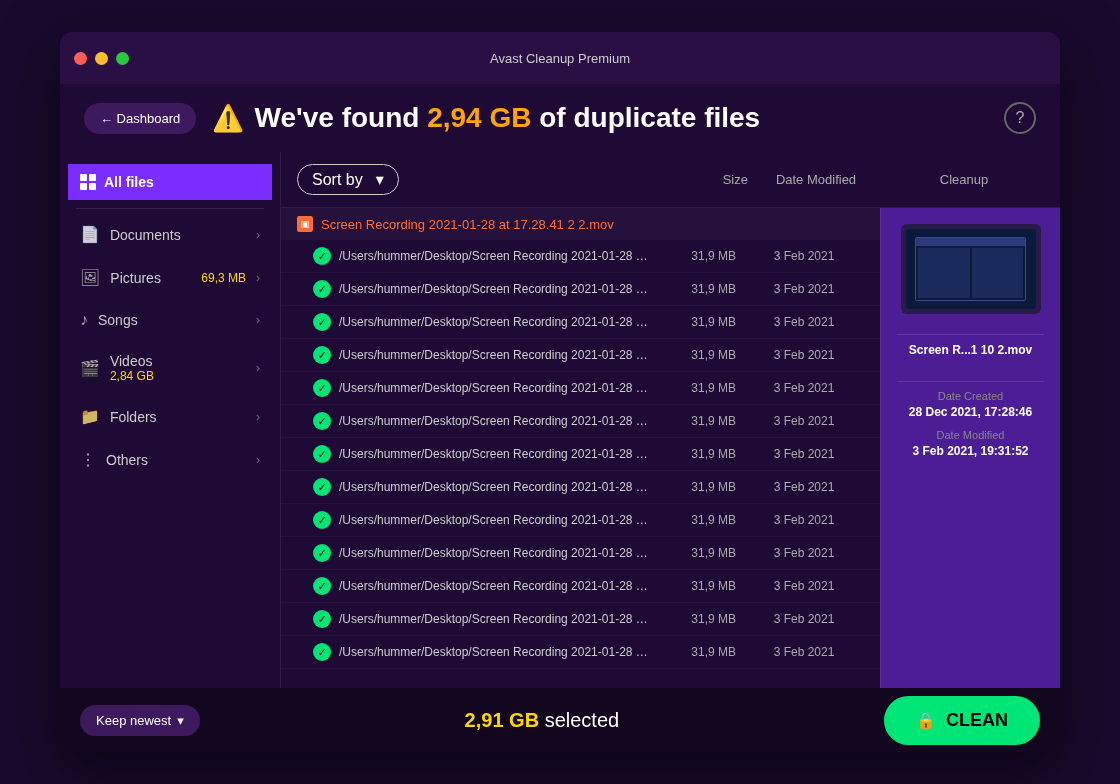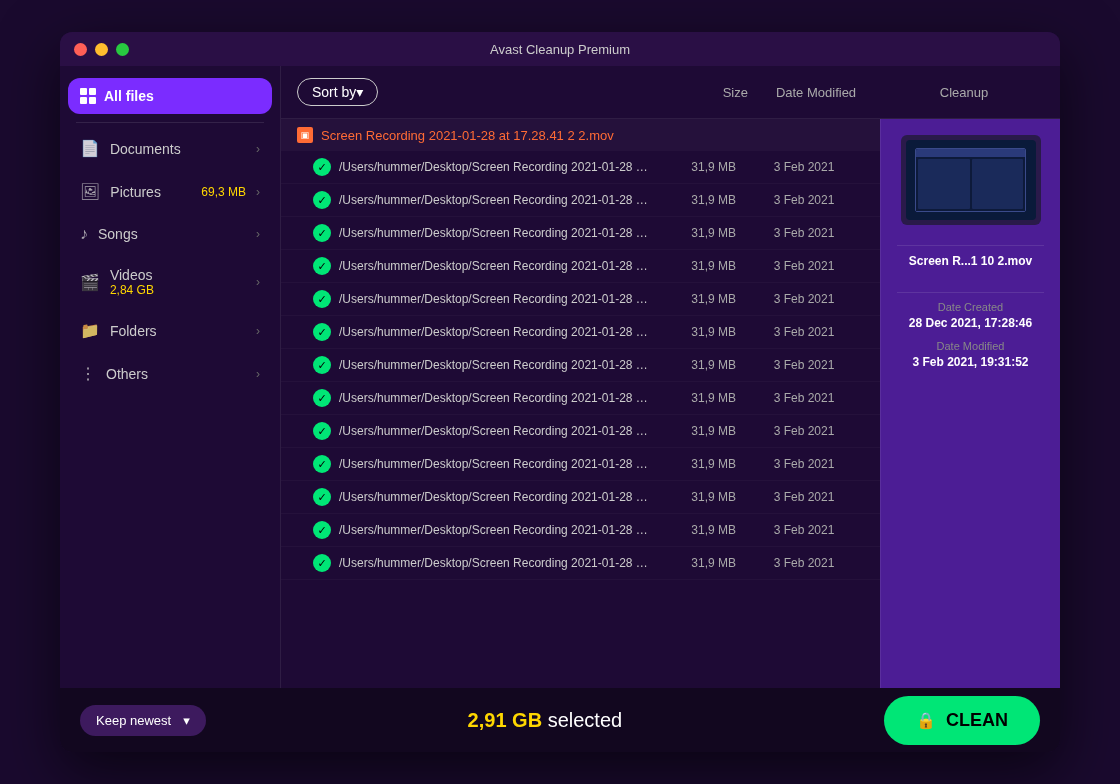--- a/index.html
+++ b/index.html
@@ -17,21 +17,21 @@
       background: #1e0a35;
       border-radius: 12px;
       overflow: hidden;
       display: flex;
       flex-direction: column;
       box-shadow: 0 20px 60px rgba(0,0,0,0.6);
     }
     
     .titlebar {
       background: #2a0f45;
-      height: 34px;
+      height: 52px;
       display: flex;
       align-items: center;
       justify-content: center;
       position: relative;
       flex-shrink: 0;
     }
     .titlebar-buttons {
       position: absolute;
       left: 14px;
       display: flex;
@@ -162,25 +162,25 @@
       padding: 12px 16px;
       border-bottom: 1px solid rgba(255,255,255,0.08);
       flex-shrink: 0;
     }
     .sort-btn {
       background: transparent;
       border: 1.5px solid #ccc;
       border-radius: 20px;
       color: #fff;
       padding: 5px 14px;
-      font-size: 14px;
-      cursor: pointer;
-      display: flex;
-      align-items: center;
-      gap: 0;
+      font-size: 16px;
+      cursor: pointer;
+      display: flex;
+      align-items: center;
+      gap: 13px;
     }
     .col-headers {
       margin-left: auto;
       display: flex;
       gap: 8px;
       color: #aaa;
       font-size: 13px;
     }
     .col-size { width: 80px; text-align: right; }
     .col-date { width: 120px; text-align: center; }
@@ -359,21 +359,21 @@
     .keep-btn {
       background: #3d1a5e;
       color: #fff;
       border: none;
       border-radius: 20px;
       padding: 8px 16px;
       cursor: pointer;
       font-size: 13px;
       display: flex;
       align-items: flex-end;
-      gap: 12px;
+      gap: 6px;
     }
     .selected-info {
       font-size: 20px;
       color: #fff;
     }
     .selected-info .gb-highlight {
       color: #ffd700;
       font-weight: 700;
     }
     .clean-btn {
@@ -401,21 +401,21 @@
       flex: 1;
       display: flex;
       flex-direction: column;
       overflow: hidden;
     }
     .all-files-active-item {
       display: flex;
       align-items: center;
       gap: 8px;
       background: #7b2cff;
-      border-radius: 12px;
+      border-radius: 0;
       margin: 4px 8px;
       padding: 10px 12px;
       color: #fff;
       font-size: 14px;
       font-weight: 600;
     }
     .grid-icon {
       display: grid;
       grid-template-columns: 1fr 1fr;
       gap: 2px;
@@ -434,20 +434,36 @@
 
   <div class="titlebar">
     <div class="titlebar-buttons">
       <div class="tb-btn tb-close"></div>
       <div class="tb-btn tb-min"></div>
       <div class="tb-btn tb-max"></div>
     </div>
     <span class="titlebar-title">Avast Cleanup Premium</span>
   </div>
 
+  <div class="header">
+    <div class="header-left">
+      <button class="dashboard-btn">
+        <span>← Dashboard</span>
+      </button>
+      <div class="header-title">
+        <span class="warning-icon">⚠️</span>
+        <span>
+          We've found <span class="highlight">2,94 GB</span> of duplicate files
+        </span>
+      </div>
+    </div>
+    <button class="help-btn">
+      <span>?</span>
+    </button>
+  </div>
 
   <div class="main">
 
     <div class="sidebar">
       <div class="all-files-active-item">
         <div class="grid-icon">
           <span></span>
             <span></span>
             <span></span>
             <span></span>

